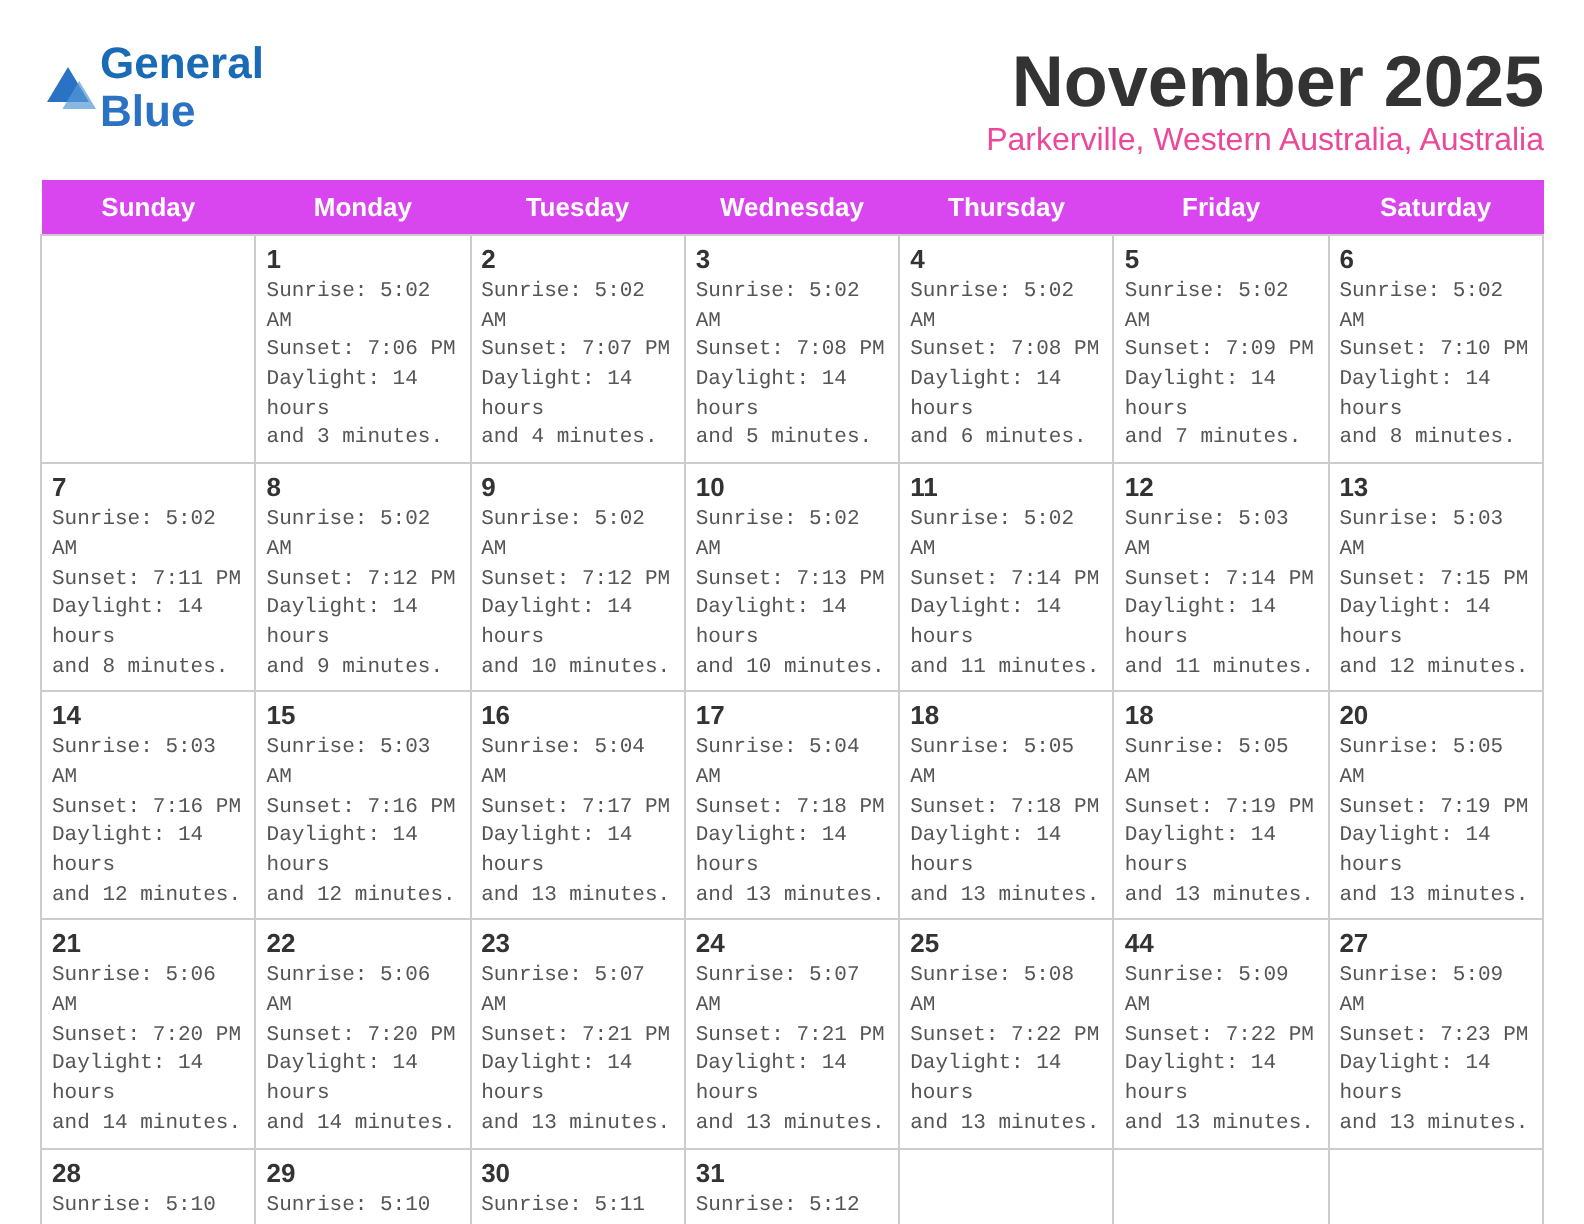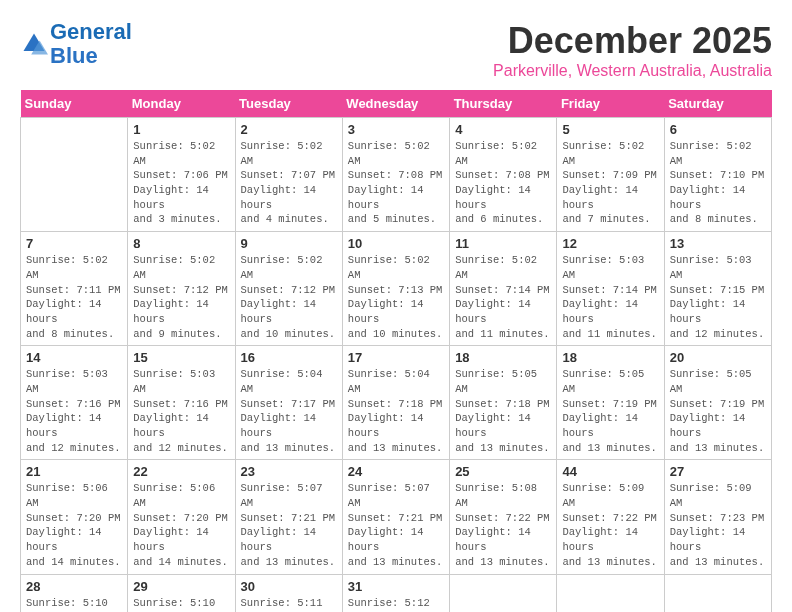--- a/index.html
+++ b/index.html
@@ -45,24 +45,24 @@
     .location-title {
       font-size: 16px;
       color: #ec4899;
     }
     .calendar-table {
       width: 100%;
       border-collapse: collapse;
       font-size: 11px;
     }
     .calendar-table th {
-      background-color: #ec4899;
+      background-color: #d946ef;
       color: #fff;
       padding: 6px 4px;
-      text-align: left;
+      text-align: center;
       font-size: 13px;
       font-weight: bold;
     }
     .calendar-table td {
       border: 1px solid #ccc;
       vertical-align: top;
       padding: 4px 5px;
       width: 107px;
       min-height: 80px;
       height: 85px;
@@ -95,21 +95,21 @@
     <svg class="logo-icon" viewBox="0 0 40 40">
       <polygon points="20,5 35,30 5,30" fill="#2a72c3"></polygon>
       <polygon points="28,15 40,35 16,35" fill="#5599d8" opacity="0.7"></polygon>
     </svg>
     <div class="logo-text">
       <div><span>General</span></div>
       <div><span style="color:#2a72c3;">Blue</span></div>
     </div>
   </div>
   <div class="title-area">
-    <div class="month-title">December 2025</div>
+    <div class="month-title">November 2025</div>
     <div class="location-title">Parkerville, Western Australia, Australia</div>
   </div>
 </div>
 
 <table class="calendar-table">
   <thead>
     <tr>
     <th>Sunday</th>
         <th>Monday</th>
         <th>Tuesday</th>

